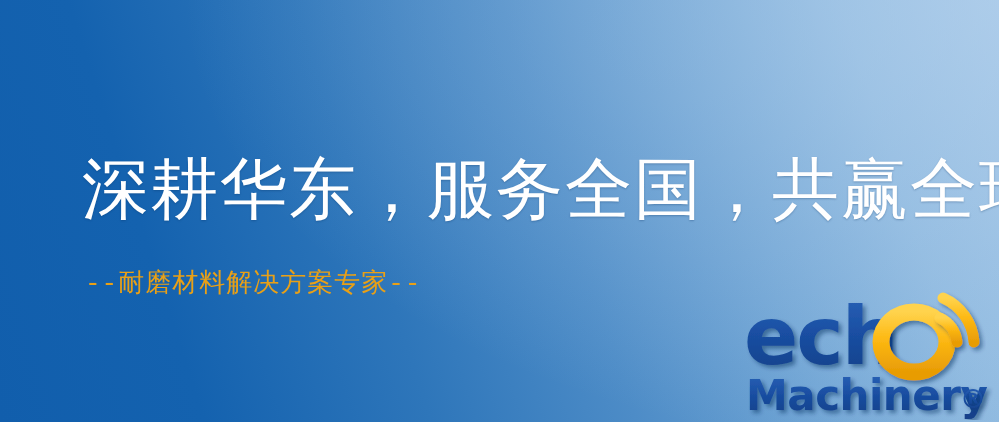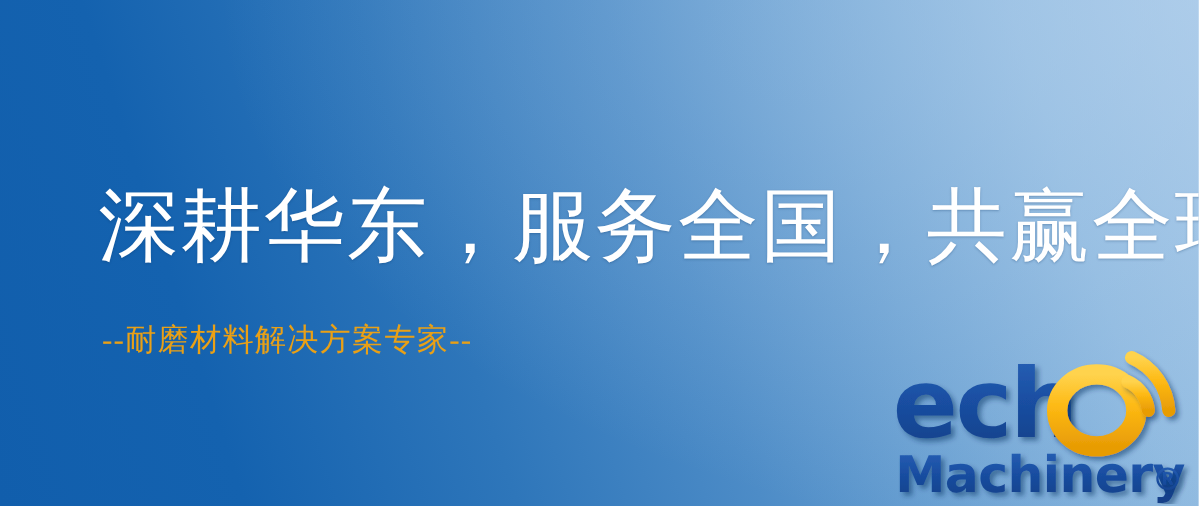--- a/index.html
+++ b/index.html
@@ -48,21 +48,21 @@
     letter-spacing: 2px;
     color: #ffffff;
     white-space: nowrap;
     text-shadow: 0 1px 2px rgba(10,50,95,0.30);
   }
 
   
   #subtitle {
     left: 85px;
     top: 268px;
-    font-family: Liberation Serif, serif;
+    font-family: Liberation Mono, monospace;
     font-size: 26px;
     line-height: 32px;
     letter-spacing: 1px;
     color: #E9A016;
     white-space: nowrap;
   }
 
   
   #logo {
     left: 744px;

